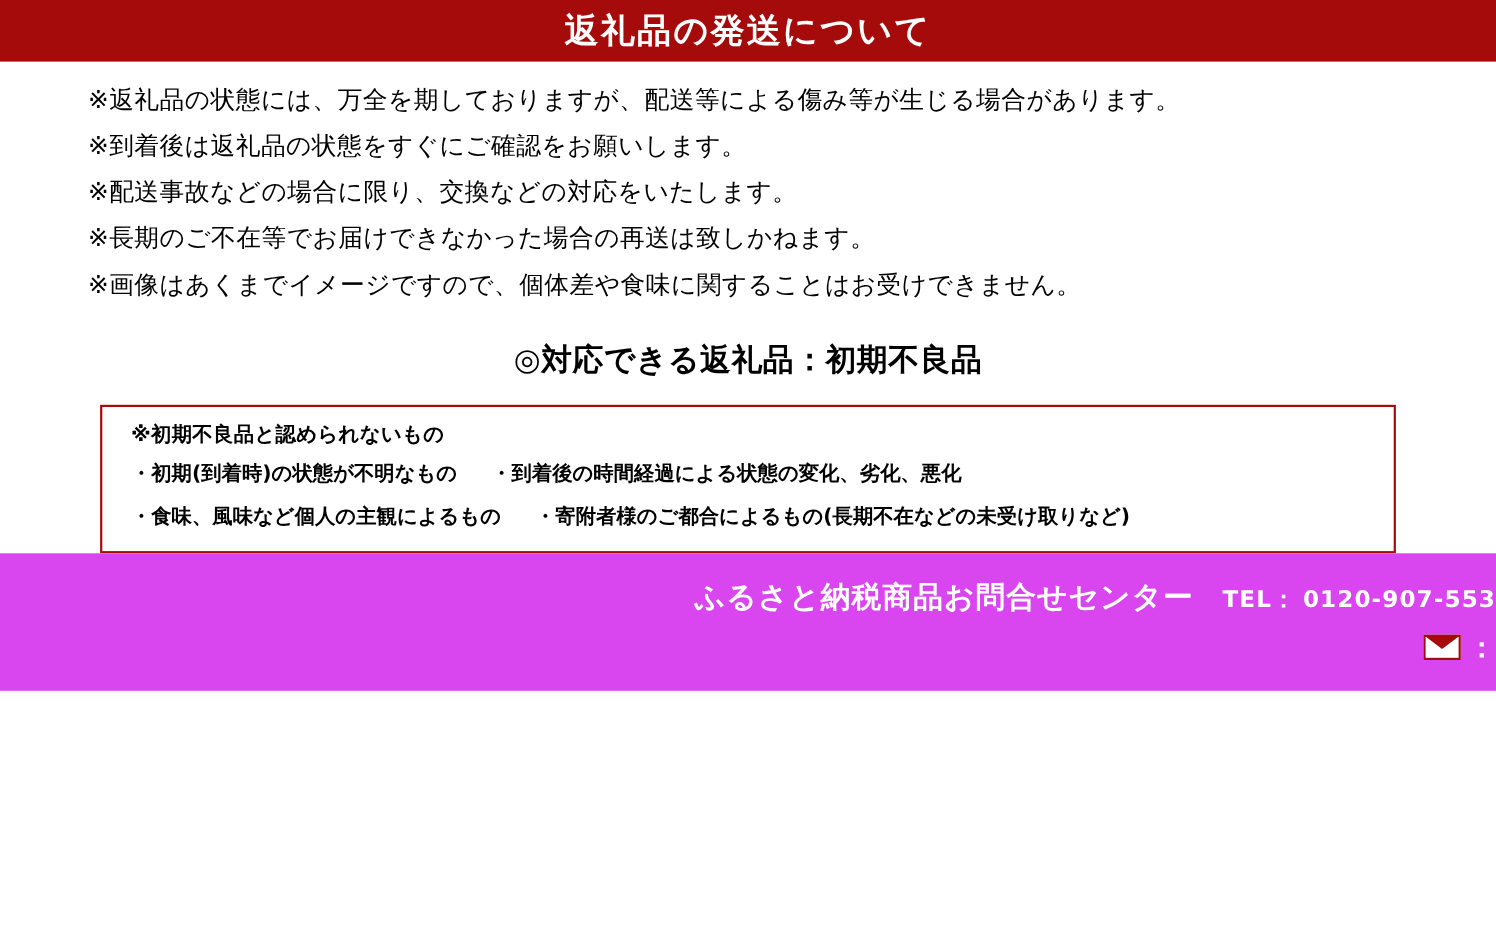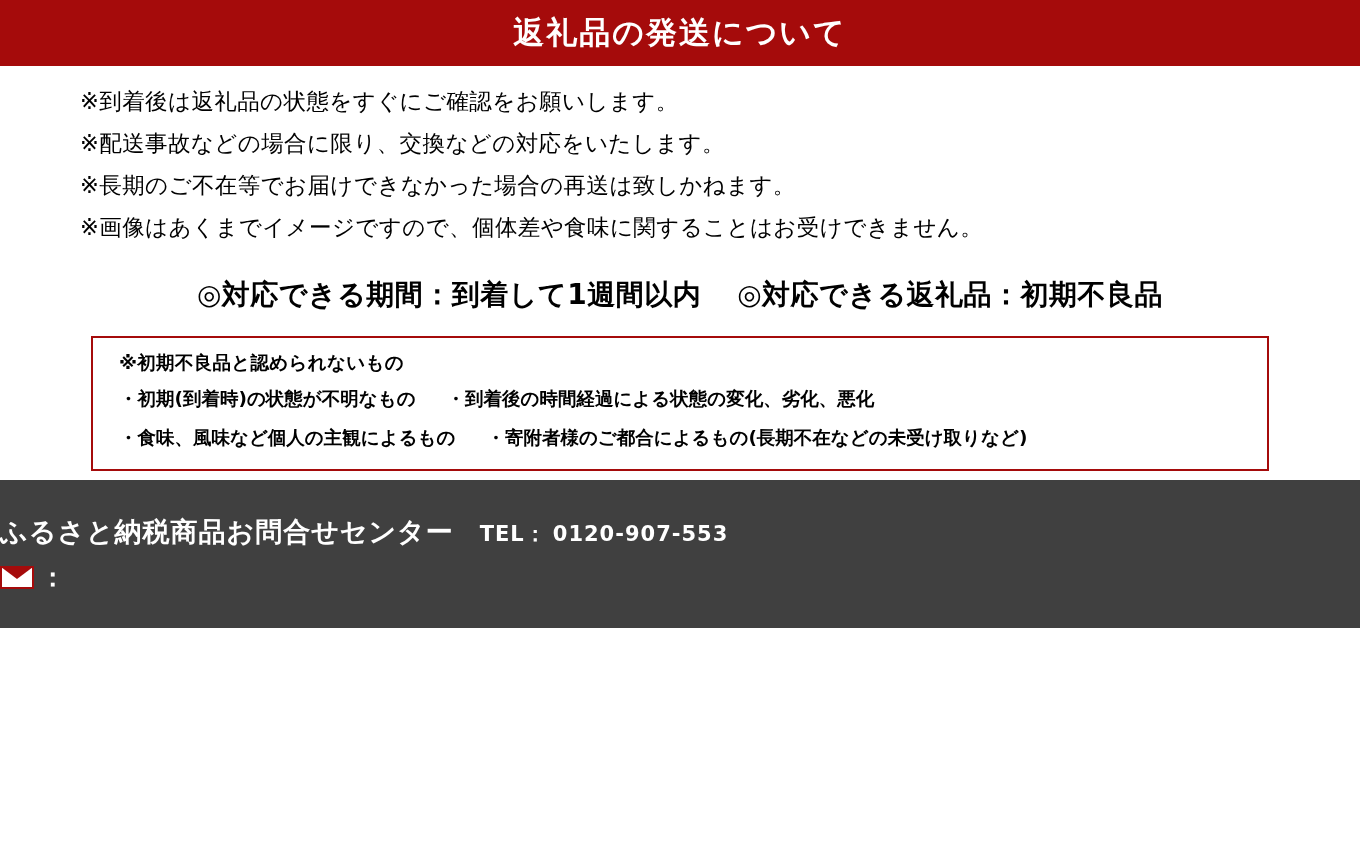--- a/index.html
+++ b/index.html
@@ -96,26 +96,26 @@
     font-size: 21.5px;
     font-weight: bold;
     line-height: 40px;
     padding-top: 14px;
     letter-spacing: 0.3px;
   }
 
   
   .footer {
     margin-top: auto;
-    background: #404040;
+    background: #d946ef;
     color: #ffffff;
     height: 148px;
     display: flex;
     flex-direction: column;
-    align-items: flex-start;
+    align-items: flex-end;
     justify-content: center;
     gap: 10px;
   }
   .footer-line-1 {
     font-size: 27px;
     font-weight: bold;
     letter-spacing: 1px;
     white-space: nowrap;
     display: flex;
     align-items: baseline;
@@ -159,31 +159,31 @@
 </head>
 <body>
 
 <div class="page">
 
   <div class="bar bar-1">
     <span>返礼品の発送について</span>
   </div>
 
   <div class="block-1">
+    <div class="note-line">※返礼品の状態には、万全を期しておりますが、配送等による傷み等が生じる場合があります。</div>
     <div class="note-line">※到着後は返礼品の状態をすぐにご確認をお願いします。</div>
     <div class="note-line">※配送事故などの場合に限り、交換などの対応をいたします。</div>
     <div class="note-line">※長期のご不在等でお届けできなかった場合の再送は致しかねます。</div>
     <div class="note-line">※画像はあくまでイメージですので、個体差や食味に関することはお受けできません。</div>
   </div>
 
 
   <div class="block-2">
 
     <div class="headline">
-      <span>◎対応できる期間：到着して1週間以内</span>
       <span>◎対応できる返礼品：初期不良品</span>
     </div>
 
     <div class="outline-box">
       <div class="box-title">※初期不良品と認められないもの</div>
       <div class="box-line">
         <span>・初期(到着時)の状態が不明なもの</span>
         <span class="gap-wide"></span>
         <span>・到着後の時間経過による状態の変化、劣化、悪化</span>
       </div>

